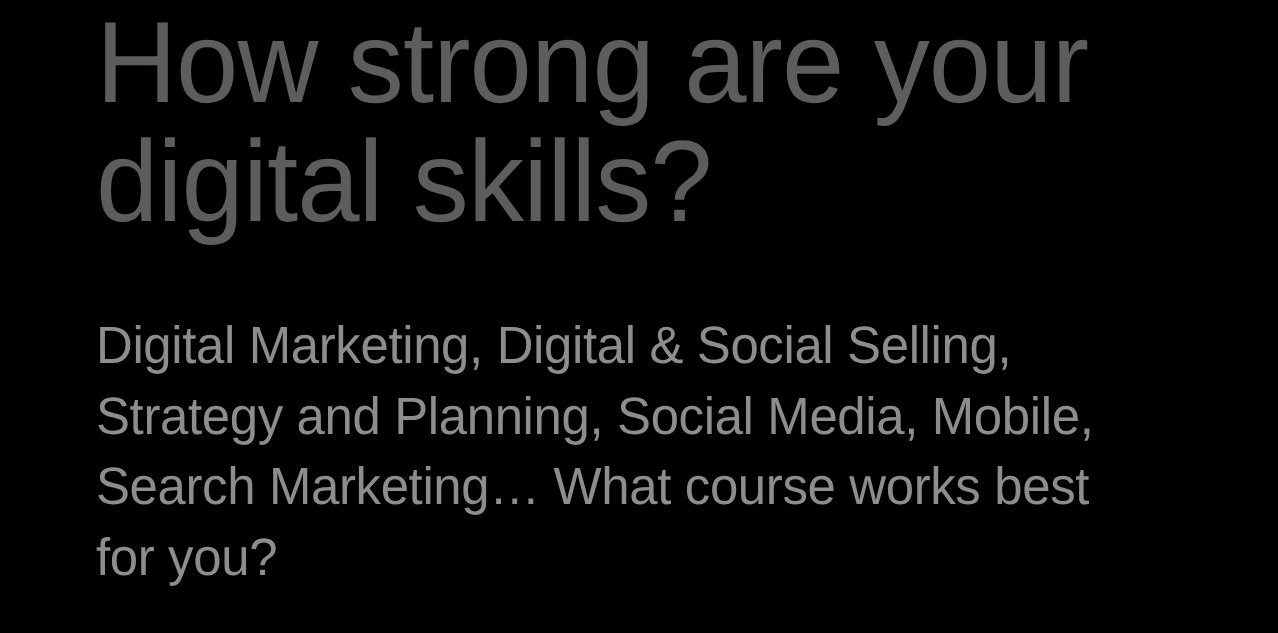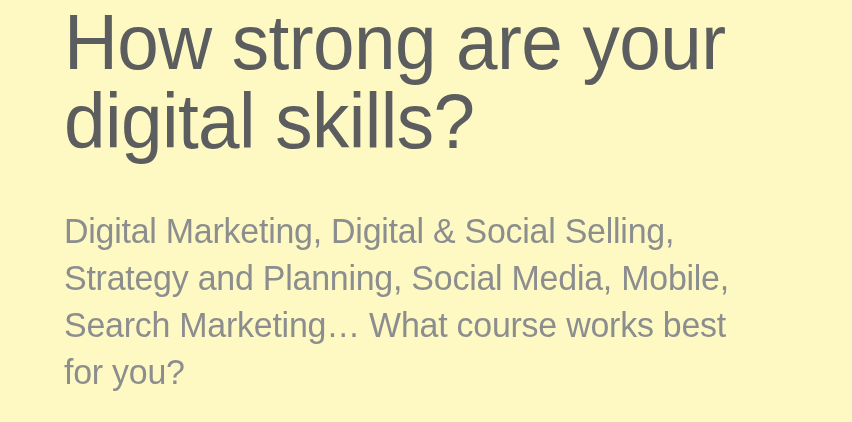--- a/index.html
+++ b/index.html
@@ -10,21 +10,21 @@
     width: 852px;
     height: 422px;
     background: #ffffff;
     font-family: "Liberation Sans", sans-serif;
     overflow: hidden;
   }
   .page {
     position: relative;
     width: 852px;
     height: 422px;
-    background: #fef9c3;
+    background: #000000;
     box-sizing: border-box;
   }
   .content {
     position: absolute;
     left: 64px;
     top: 0;
     width: 760px;
   }
   .headline {
     margin: 0;

